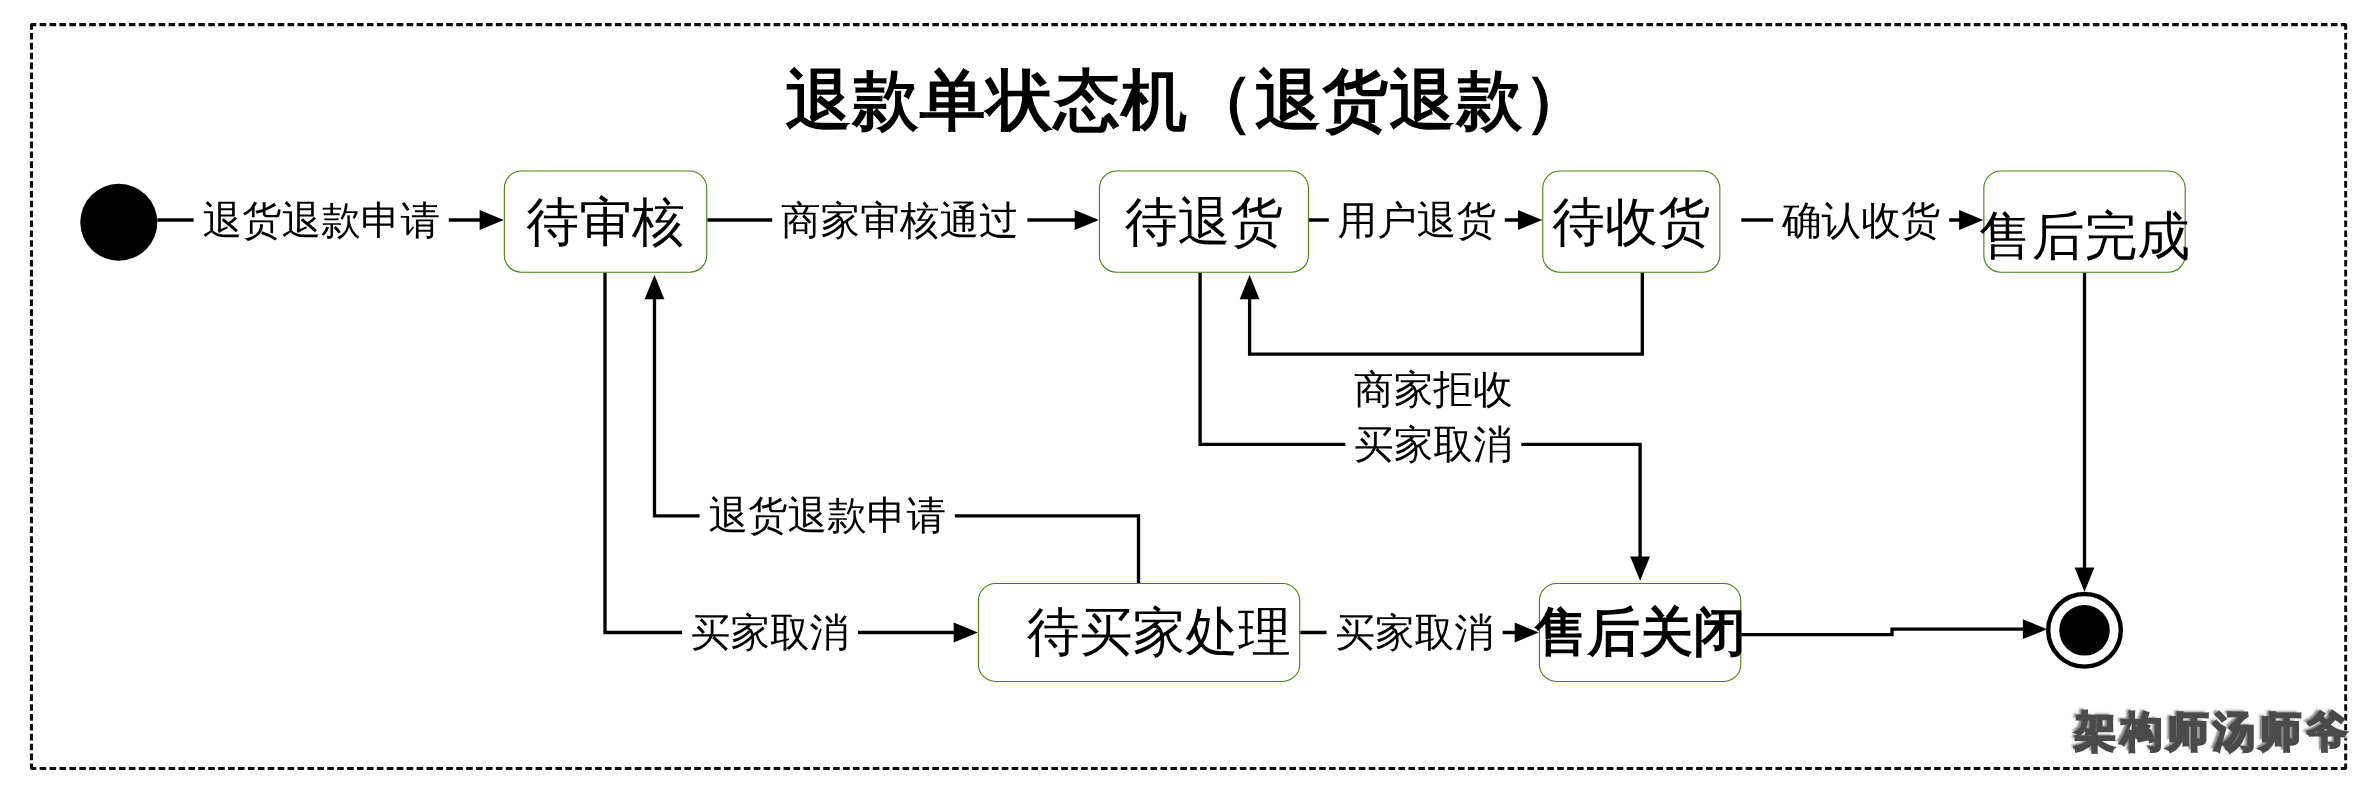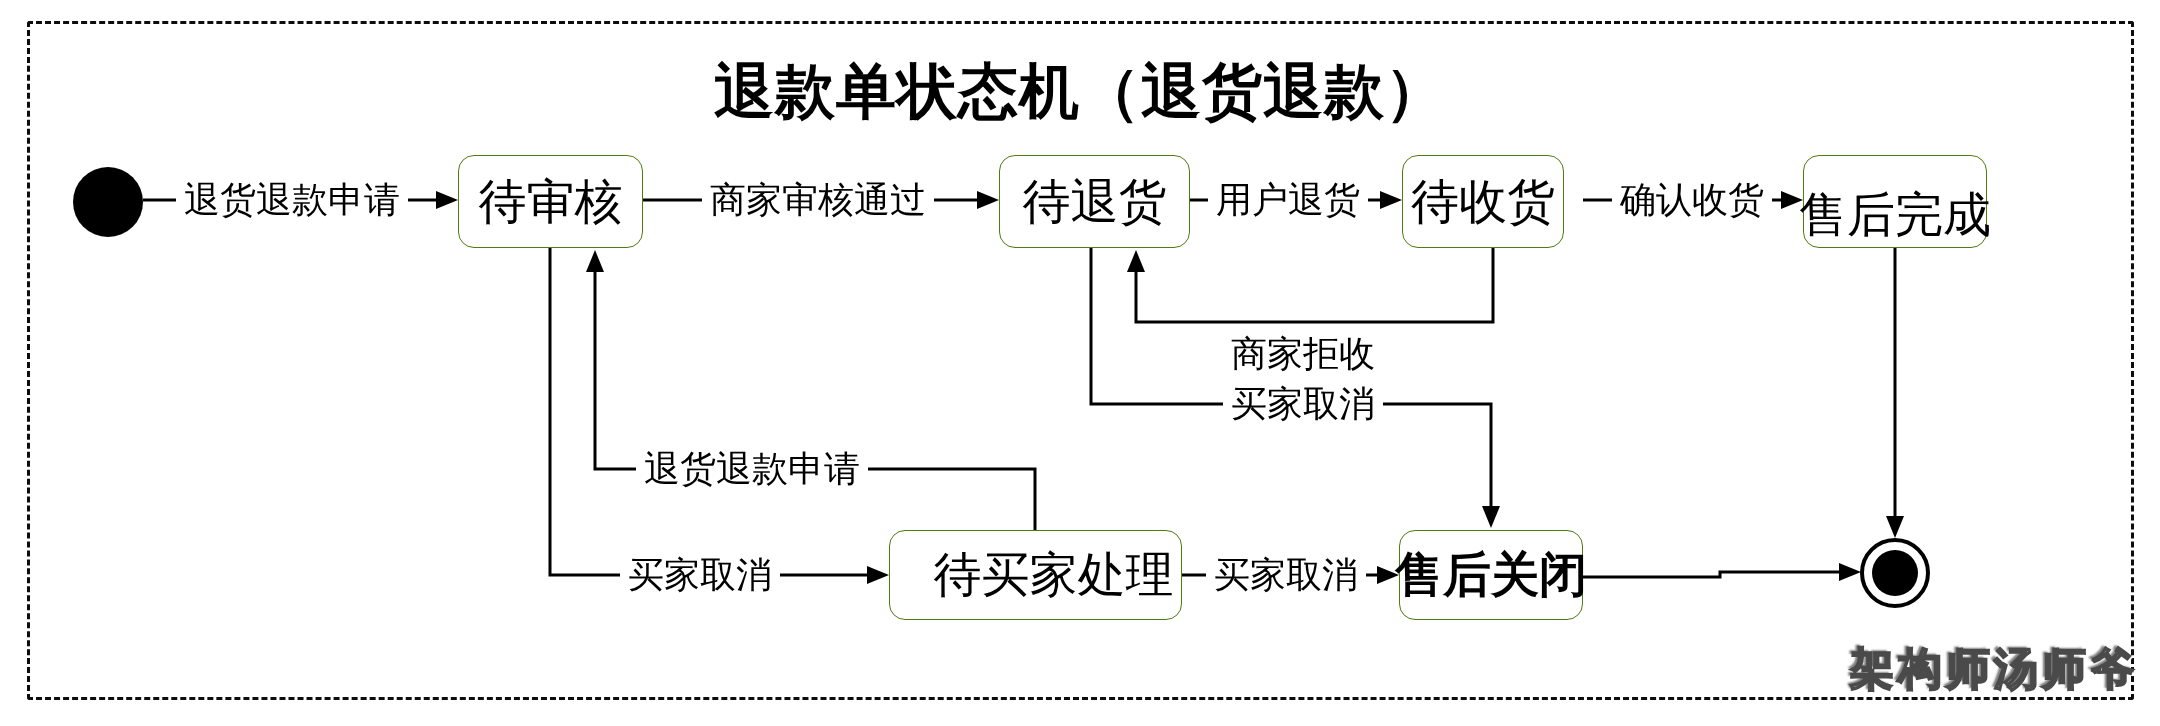--- a/index.html
+++ b/index.html
@@ -29,21 +29,21 @@
   }
   .edge-label{
     position:absolute;transform:translate(-50%,-50%);
     background:#fff;padding:0 8px;
     font-size:36px;color:#000;white-space:nowrap;
     z-index:2;line-height:1.15;
   }
   svg.wires{position:absolute;left:0;top:0;z-index:1;}
   .watermark{
     position:absolute;right:22px;top:640px;
-    font-size:44px;font-weight:bold;white-space:nowrap;
+    font-size:38px;font-weight:bold;white-space:nowrap;
     color:#ffffff;
     -webkit-text-stroke:2px #4a4a4a;
     text-shadow:-3px -2px 2px rgba(0,0,0,0.50), 2px 2px 1px rgba(255,255,255,0.9);
     z-index:5;letter-spacing:4px;
   }
 </style>
 </head>
 <body>
 
 <div id="canvas">

